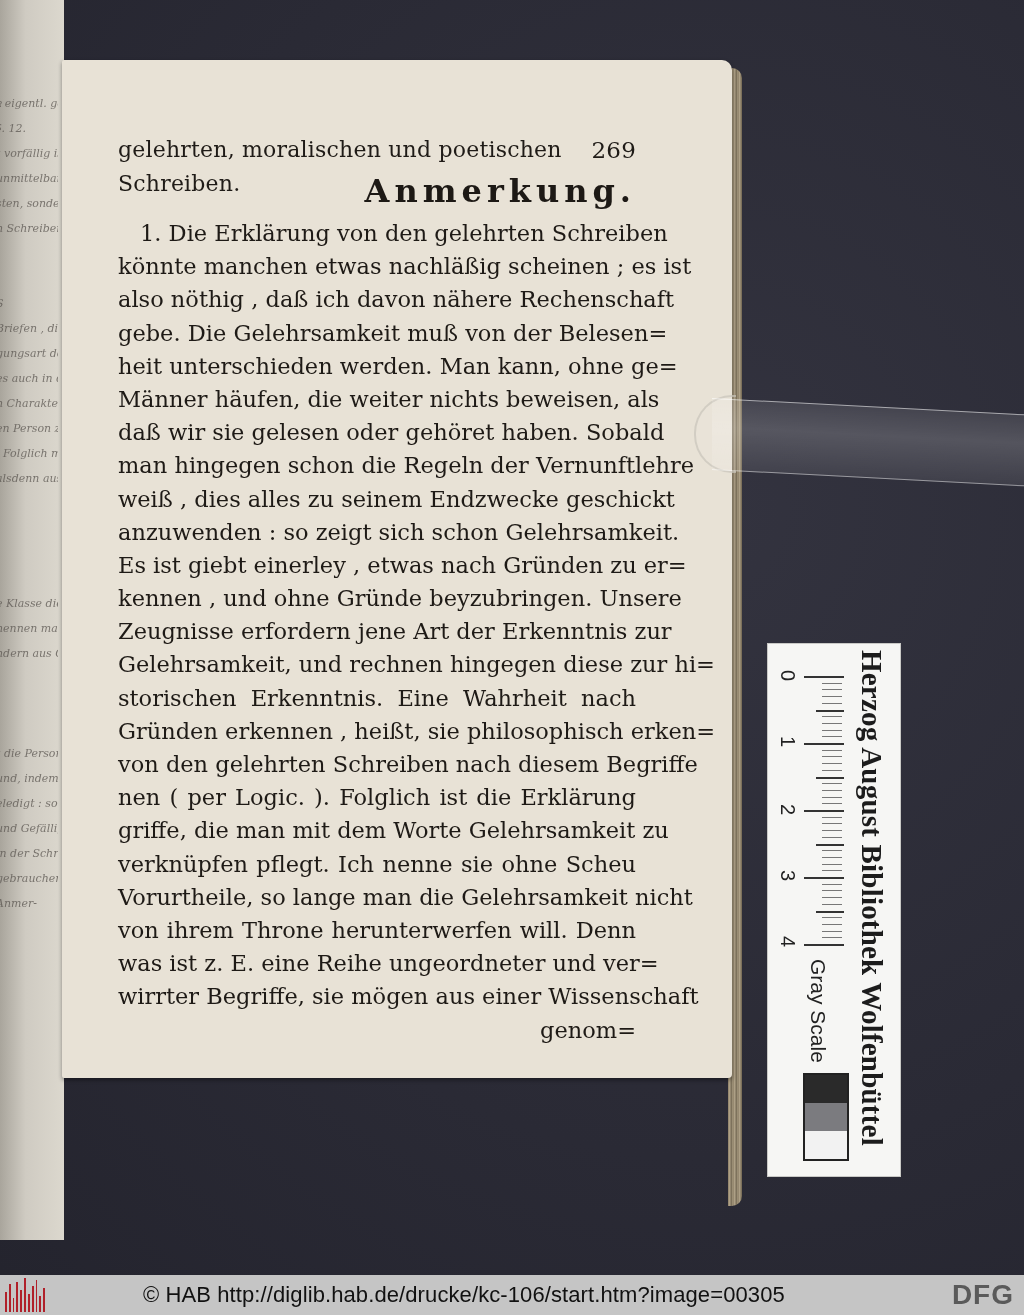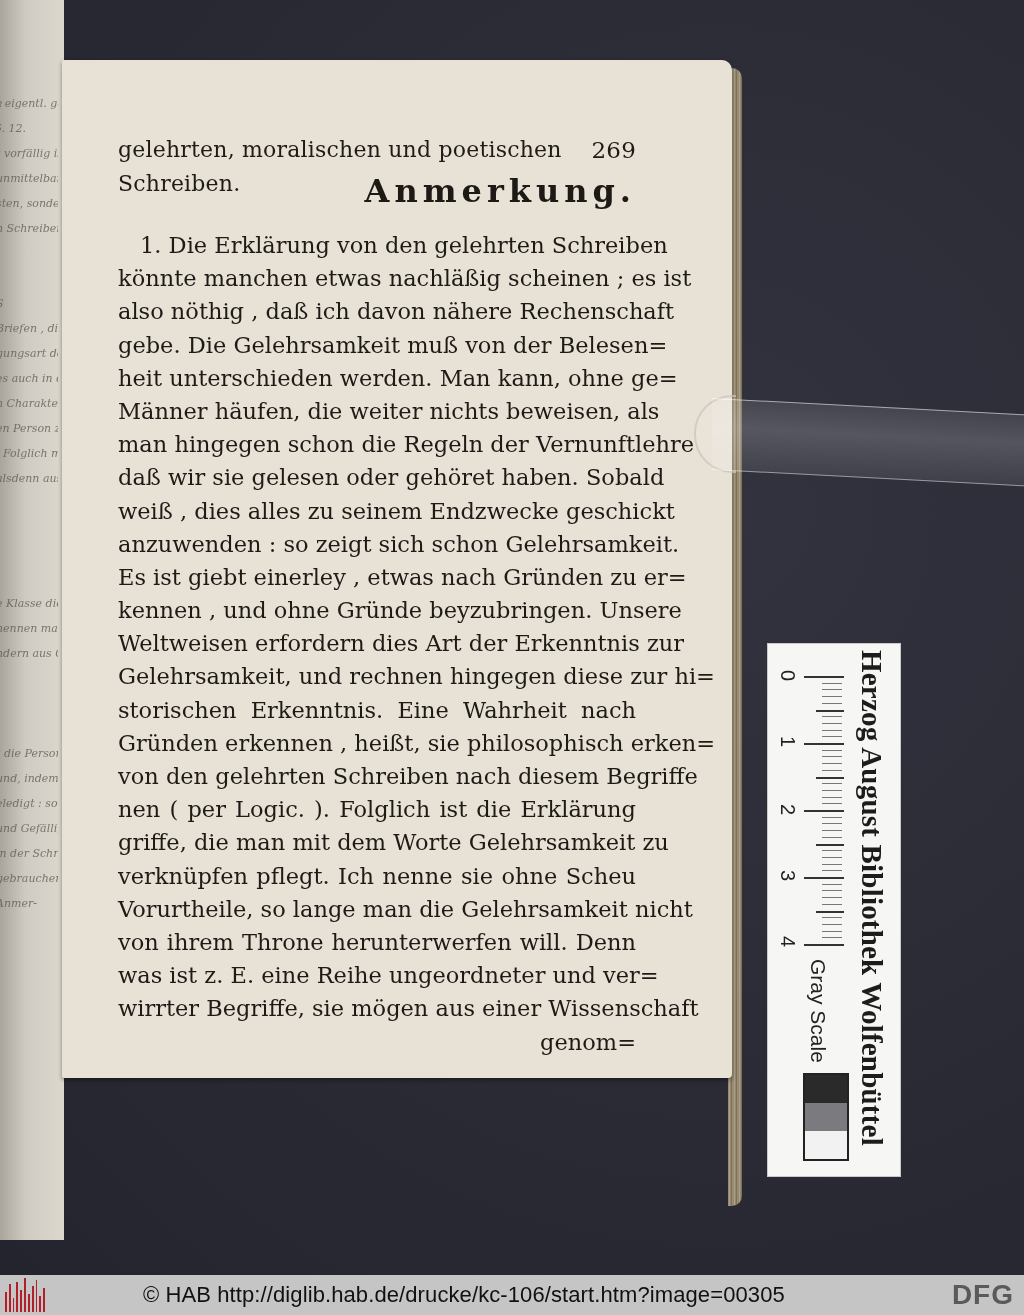--- a/index.html
+++ b/index.html
@@ -6,21 +6,21 @@
   body{width:1024px;height:1315px;position:relative;overflow:hidden;background:#2b2b38;font-family:"DejaVu Serif",serif;}
   .backdrop{position:absolute;left:0;top:0;width:1024px;height:1275px;background:radial-gradient(ellipse at 70% 40%,#33333f 0%,#2a2a35 60%,#24242e 100%);}
   .left-page{position:absolute;left:0;top:0;width:64px;height:1240px;background:linear-gradient(90deg,#a9a59c 0%,#cfcbc2 40%,#dcd8ce 100%);border-radius:0 0 0 0;overflow:hidden;}
   .left-page .bleed{position:absolute;left:0;width:62px;font-family:"DejaVu Serif",serif;font-size:11px;line-height:16px;color:#5a5550;white-space:nowrap;overflow:hidden;opacity:.75;font-style:italic;}
   .page-edge{position:absolute;left:728px;top:68px;width:14px;height:1138px;background:repeating-linear-gradient(90deg,#8c7e66 0px,#b8ab90 2px,#6e634f 3px,#a89b80 5px);border-radius:0 10px 10px 0;}
   .page{position:absolute;left:62px;top:60px;width:670px;height:1018px;background:#e8e2d6;border-radius:2px 10px 4px 2px;box-shadow:0 2px 4px rgba(0,0,0,.4);}
   .page-inner{position:absolute;left:56px;top:73px;width:518px;}
   .running-head{display:flex;justify-content:space-between;font-size:22px;color:#1f1b17;letter-spacing:.2px;height:34px;line-height:34px;}
   .running-head .num{font-size:23px;}
   .heading{text-align:right;font-size:32px;letter-spacing:5px;font-weight:bold;color:#1d1915;height:44px;line-height:44px;margin-top:2px;}
-  .body-lines{margin-top:16px;}
+  .body-lines{margin-top:4px;}
   .line{font-size:22.5px;line-height:33.2px;height:33.2px;color:#1e1a16;white-space:nowrap;text-align:justify;text-align-last:justify;}
   .line.first{text-indent:22px;}
   .line.last{text-align-last:right;}
   .glass{position:absolute;left:712px;top:398px;width:320px;height:70px;background:linear-gradient(180deg,rgba(255,255,255,.10),rgba(255,255,255,.18) 40%,rgba(255,255,255,.08));border-top:1px solid rgba(255,255,255,.55);border-bottom:1px solid rgba(255,255,255,.45);transform:skewY(3deg);transform-origin:left top;}
   .glass-tab{position:absolute;left:694px;top:395px;width:40px;height:74px;border:2px solid rgba(200,195,185,.7);border-right:none;border-radius:38px 0 0 38px;background:rgba(255,255,255,.06);}
   .ruler{position:absolute;left:767px;top:643px;width:132px;height:532px;background:#f6f6f4;border:1px solid #c9c9c6;}
   .ruler .title{position:absolute;left:84px;top:6px;width:40px;height:520px;writing-mode:vertical-rl;font-family:"Liberation Serif",serif;font-weight:bold;font-size:29px;color:#1c1c1c;line-height:40px;letter-spacing:.2px;}
   .ruler .ticks{position:absolute;left:36px;top:26px;width:40px;height:272px;}
   .ruler .tick{position:absolute;height:2px;background:#333;}
   .ruler .num{position:absolute;left:8px;font-family:"Liberation Sans",sans-serif;font-size:20px;color:#222;writing-mode:vertical-rl;}
@@ -83,27 +83,27 @@
       <span class="num">269</span>
     </div>
     <div class="heading">Anmerkung.</div>
     <div class="body-lines" id="bodyLines">
       <div class="line first">1. Die Erklärung von den gelehrten Schreiben</div>
       <div class="line">könnte manchen etwas nachläßig scheinen ; es ist</div>
       <div class="line">also nöthig , daß ich davon nähere Rechenschaft</div>
       <div class="line">gebe.  Die Gelehrsamkeit muß von der Belesen=</div>
       <div class="line">heit unterschieden werden.  Man kann, ohne ge=</div>
       <div class="line">Männer häufen, die weiter nichts beweisen, als</div>
+      <div class="line">daß wir sie gelesen oder gehöret haben.  Sobald</div>
       <div class="line">man hingegen schon die Regeln der Vernunftlehre</div>
-      <div class="line">daß wir sie gelesen oder gehöret haben.  Sobald</div>
       <div class="line">weiß , dies alles zu seinem Endzwecke geschickt</div>
       <div class="line">anzuwenden :  so zeigt sich schon Gelehrsamkeit.</div>
       <div class="line">Es ist giebt einerley , etwas nach Gründen zu er=</div>
       <div class="line">kennen , und ohne Gründe beyzubringen.  Unsere</div>
-      <div class="line">Weltweisen erfordern dies Art der Erkenntnis zur</div>
+      <div class="line">Zeugnisse erfordern jene Art der Erkenntnis zur</div>
       <div class="line">Gelehrsamkeit, und rechnen hingegen diese zur hi=</div>
       <div class="line">storischen  Erkenntnis.   Eine  Wahrheit  nach</div>
       <div class="line">Gründen erkennen , heißt, sie philosophisch erken=</div>
       <div class="line">von den gelehrten Schreiben nach diesem Begriffe</div>
       <div class="line">nen ( per Logic. ).  Folglich ist die Erklärung</div>
       <div class="line">griffe, die man mit dem Worte Gelehrsamkeit zu</div>
       <div class="line">verknüpfen pflegt.  Ich nenne sie ohne Scheu</div>
       <div class="line">Vorurtheile, so lange man die Gelehrsamkeit nicht</div>
       <div class="line">von ihrem Throne herunterwerfen will.  Denn</div>
       <div class="line">was ist z. E. eine Reihe ungeordneter und ver=</div>

